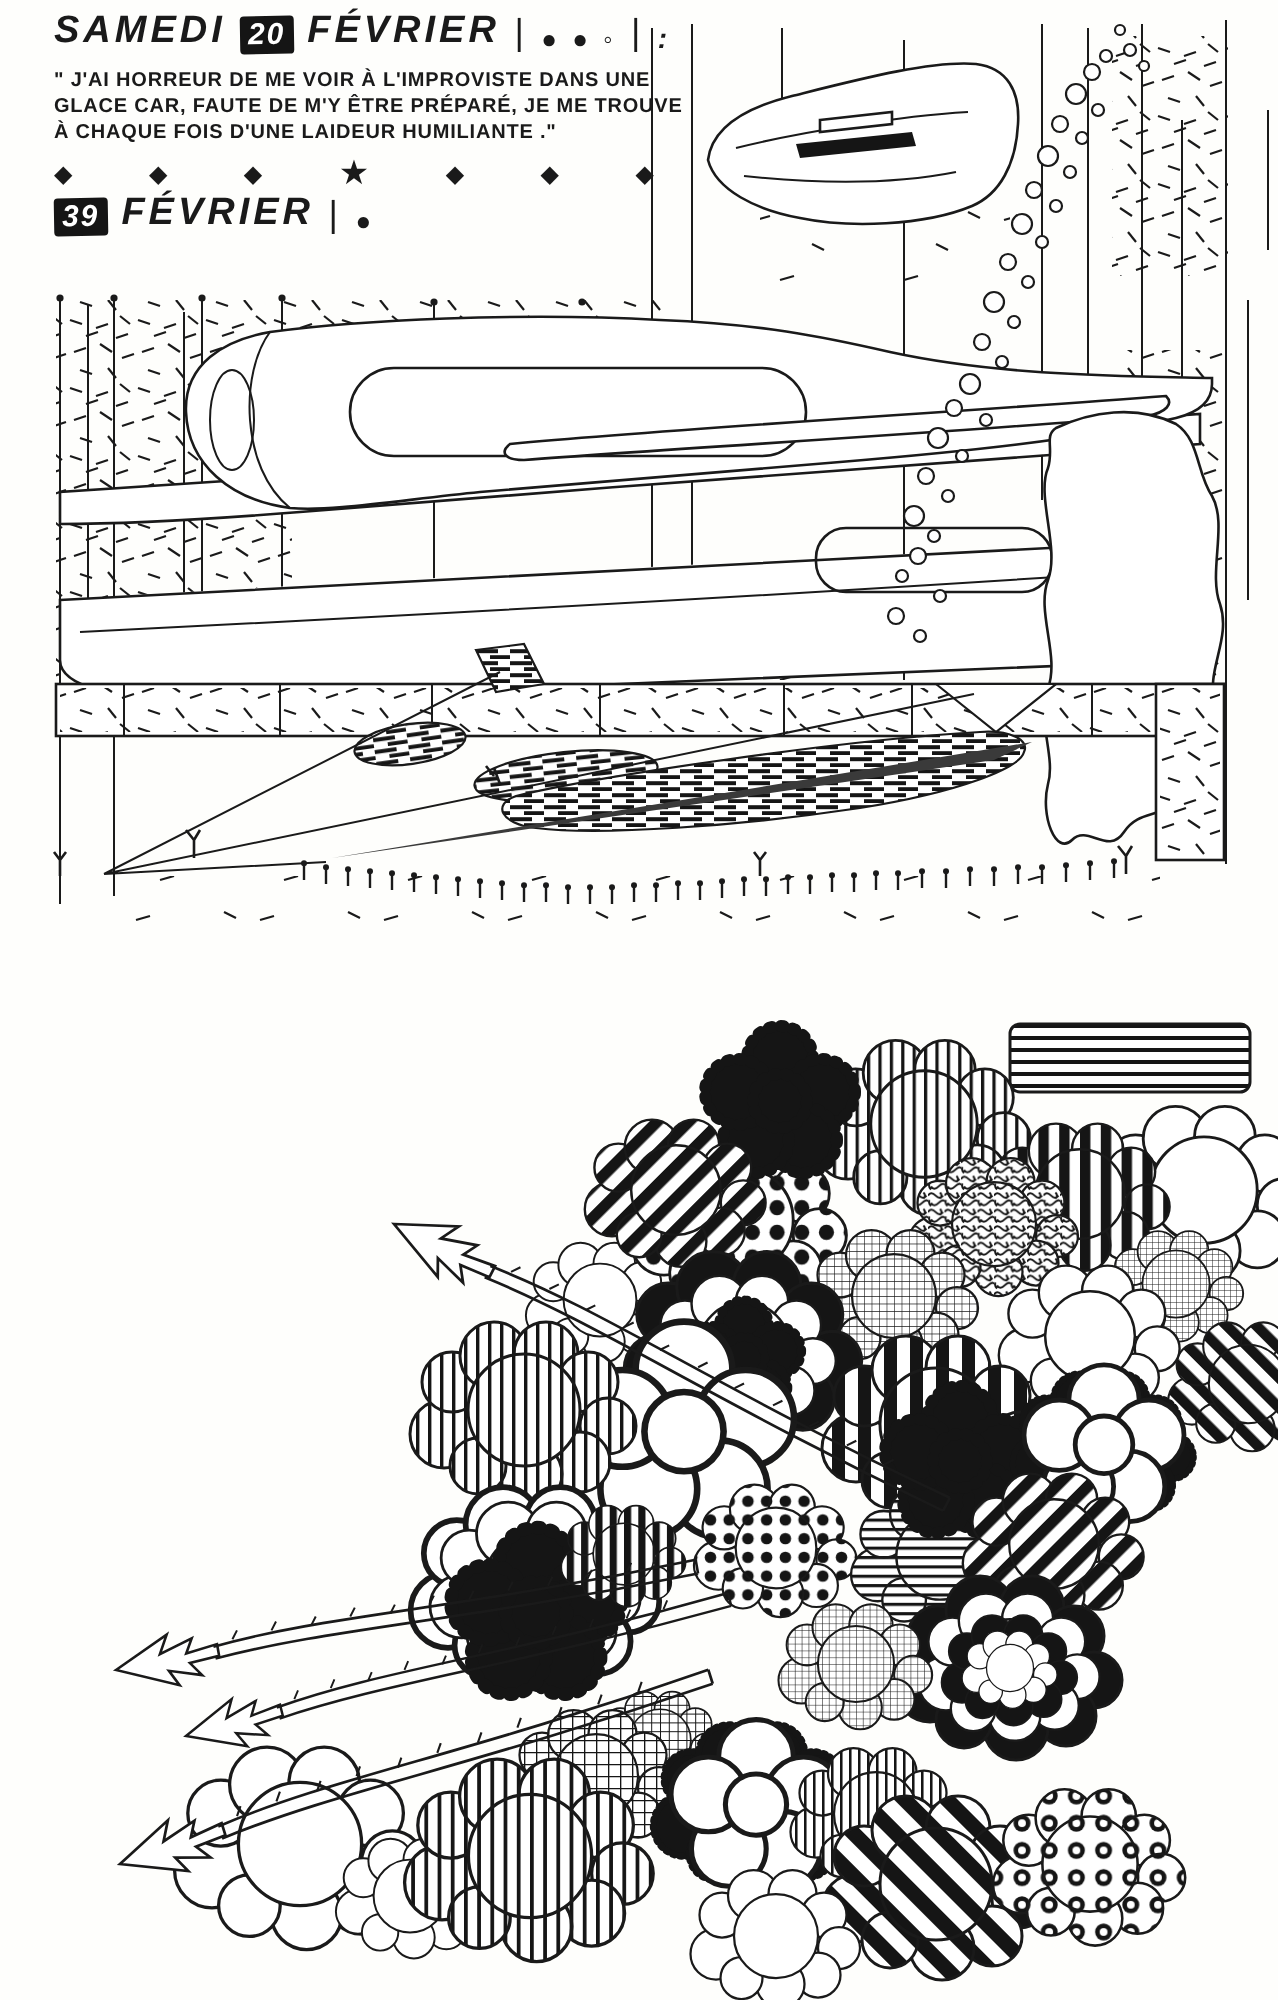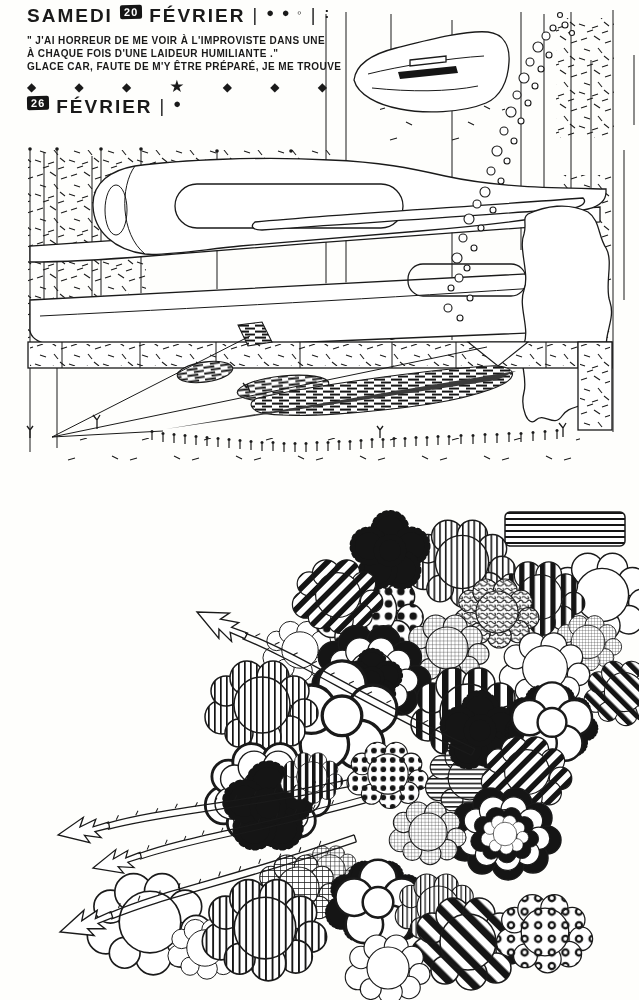--- a/index.html
+++ b/index.html
@@ -2,23 +2,23 @@
 <html><head>
 <meta charset="utf-8">
 <style>
   html,body{margin:0;padding:0;}
   body{width:639px;height:1000px;background:#fefefc;position:relative;overflow:hidden;
        font-family:"Liberation Sans",sans-serif;color:#1a1a1a;}
   .abs{position:absolute;}
   svg{display:block;}
   
   .hdr{left:27px;top:5px;width:345px;}
-  .titlerow{display:flex;align-items:flex-start;gap:7px;font-weight:bold;
-            font-size:19px;letter-spacing:2px;white-space:nowrap;}
-  .datebox{background:#151515;color:#fff;font-size:11px;letter-spacing:1px;
+  .titlerow{display:flex;align-items:flex-end;gap:7px;font-weight:bold;
+            font-size:19px;letter-spacing:2px;white-space:nowrap;font-style:italic;}
+  .datebox{background:#151515;color:#fff;font-size:15px;letter-spacing:1px;
            padding:1px 4px;border-radius:2px;transform:rotate(-1deg);}
   .sep{font-weight:normal;font-size:18px;}
   .orn{font-size:13px;letter-spacing:2px;}
   .colon{font-size:14px;font-weight:bold;}
   .quote{margin-top:7px;font-size:10px;font-weight:bold;line-height:13px;
          letter-spacing:.4px;width:334px;}
   .decor{margin-top:5px;width:300px;display:flex;justify-content:space-between;
          align-items:center;font-size:12px;height:17px;}
   .decor span:nth-child(4){font-size:17px;}
   .t2{margin-top:1px;}
@@ -242,34 +242,34 @@
     <span>SAMEDI</span>
     <span class="datebox">20</span>
     <span>FÉVRIER</span>
     <span class="sep">|</span>
     <span class="orn">● ● ◦</span>
     <span class="sep">|</span>
     <span class="colon">:</span>
   </div>
   <div class="quote">
     <div>" J'AI HORREUR DE ME VOIR À L'IMPROVISTE DANS UNE</div>
+    <div>GLACE CAR, FAUTE DE M'Y ÊTRE PRÉPARÉ, JE ME TROUVE</div>
     <div>À CHAQUE FOIS D'UNE LAIDEUR HUMILIANTE ."</div>
-    <div>GLACE CAR, FAUTE DE M'Y ÊTRE PRÉPARÉ, JE ME TROUVE</div>
   </div>
   <div class="decor">
     <span>◆</span>
     <span>◆</span>
     <span>◆</span>
     <span>★</span>
     <span>◆</span>
     <span>◆</span>
     <span>◆</span>
   </div>
   <div class="titlerow t2">
-    <span class="datebox">26</span>
+    <span class="datebox">39</span>
     <span>FÉVRIER</span>
     <span class="sep">|</span>
     <span class="orn">●</span>
   </div>
 </div>
 
 <svg class="abs" style="left:0;top:500px" width="639" height="500" viewBox="0 0 639 500">
   <defs>
     <pattern id="b-pvthin" width="6" height="6" patternUnits="userSpaceOnUse">
       <rect width="6" height="6" fill="#ffffff"></rect>

